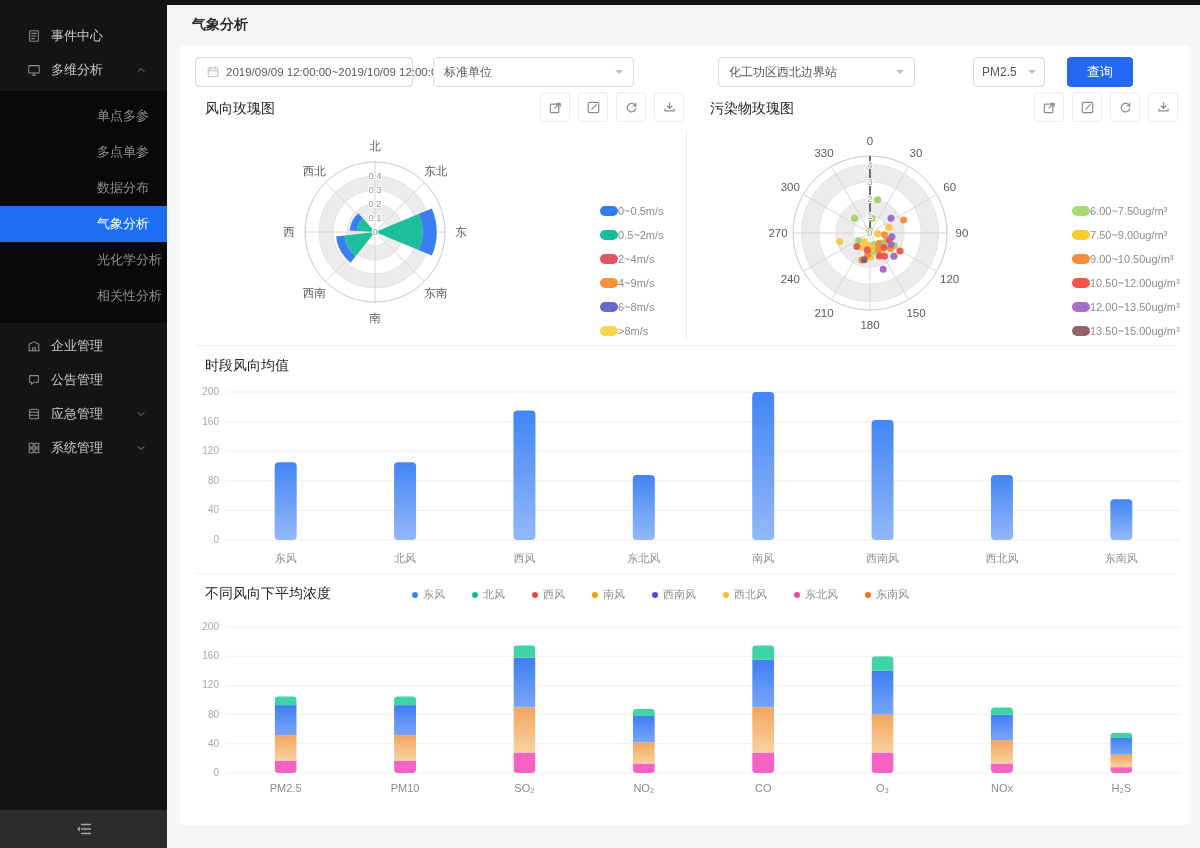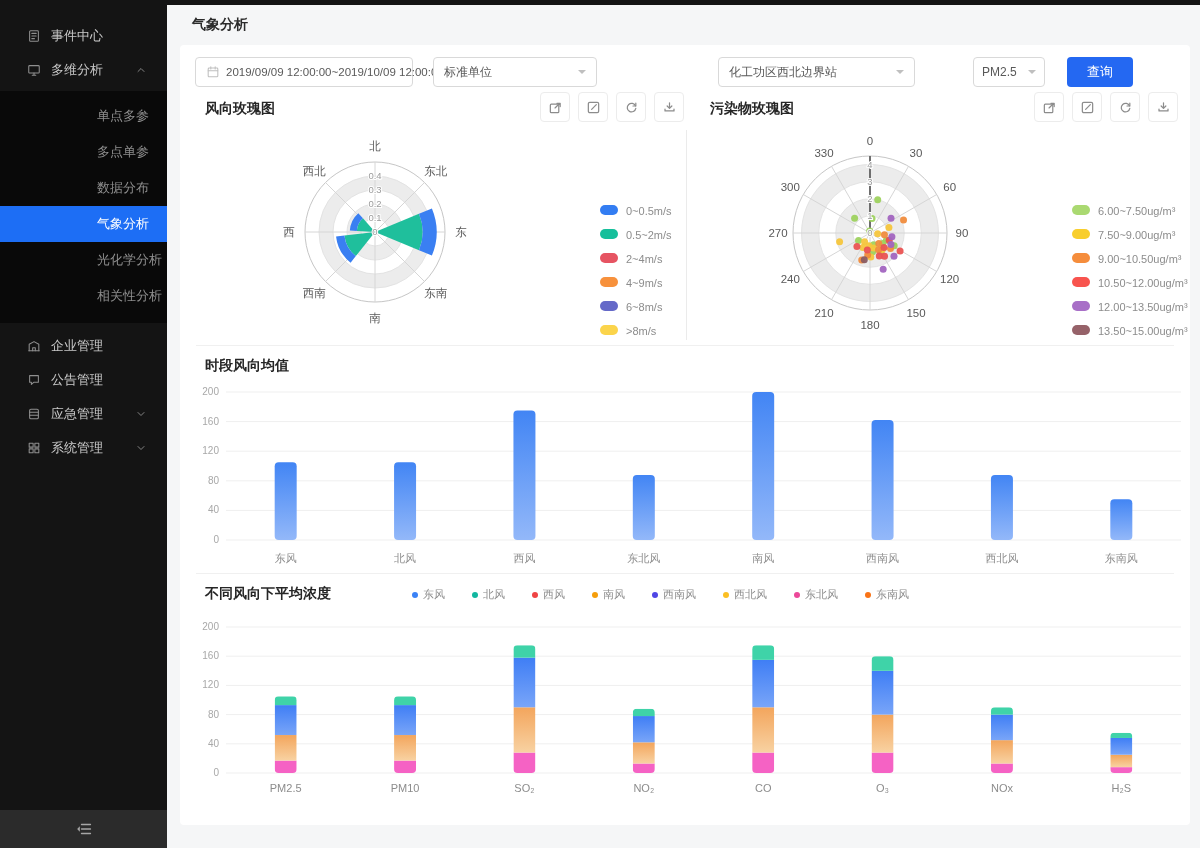--- a/index.html
+++ b/index.html
@@ -26,27 +26,27 @@
   .panel{position:absolute;left:13px;top:45px;width:1010px;height:780px;background:#fff;border-radius:4px}
   
   .ctl{position:absolute;height:30px;border:1px solid #d9d9d9;border-radius:4px;display:flex;
        align-items:center;font-size:12px;color:#595959;background:#fff;box-sizing:border-box;
        padding:0 10px;gap:6px;cursor:pointer}
   .ctl svg{stroke:#bfbfbf;fill:none;stroke-width:1.2;stroke-linecap:round}
   .crt{margin-left:auto;width:0;height:0;border:4px solid transparent;border-top-color:#bfbfbf;transform:translateY(2px)}
   .btn{position:absolute;background:#2468f2;color:#fff;border-radius:4px;display:flex;align-items:center;
        justify-content:center;font-size:13px;cursor:pointer}
   
-  .ctitle{position:absolute;font-size:14px;font-weight:bold;color:#262626}
+  .ctitle{position:absolute;font-size:14px;font-weight:normal;color:#262626}
   .tbar{position:absolute;display:flex;gap:8px}
   .tbtn{width:28px;height:28px;border:1px solid #ececec;border-radius:4px;background:#fff;
         display:flex;align-items:center;justify-content:center;cursor:pointer}
   .tbtn svg{stroke:#8c8c8c;fill:none;stroke-width:1.3;stroke-linecap:round;stroke-linejoin:round}
   .vlegend{position:absolute;display:flex;flex-direction:column;gap:12px}
-  .vl-item{display:flex;gap:8px;font-size:11px;color:#8c8c8c;cursor:pointer}
+  .vl-item{display:flex;align-items:center;font-size:11px;color:#8c8c8c;cursor:pointer}
   .vl-sw{width:18px;height:10px;border-radius:5px}
   .hlegend{position:absolute;display:flex;gap:27px;font-size:11px;color:#8c8c8c}
   .hl-item{display:flex;align-items:center;gap:5px;cursor:pointer}
   .hl-dot{width:6px;height:6px;border-radius:3px}
   .divider{position:absolute;width:1px;background:#ebebeb}
   .hr{position:absolute;height:1px;background:#f0f0f0}
   .cbox{position:absolute}
   svg text{font-family:"Liberation Sans","DejaVu Sans",sans-serif}
 </style>
 </head>
@@ -153,21 +153,21 @@
     <div class="ctl" style="left:15px;top:12px;width:218px">
       <span style="display:flex">
         <svg width="14" height="14" viewBox="0 0 16 16">
             <rect x="2.5" y="3.5" width="11" height="10" rx="1"></rect>
             <path d="M2.5 6.5h11M5.5 2v2.5M10.5 2v2.5"></path>
           </svg>
       </span>
       <span style="font-size:11.5px;white-space:nowrap">2019/09/09 12:00:00~2019/10/09 12:00:00</span>
       <span class="crt"></span>
     </div>
-    <div class="ctl" style="left:253px;top:12px;width:164px">
+    <div class="ctl" style="left:253px;top:12px;width:201px">
       <span>标准单位</span>
       <span class="crt"></span>
     </div>
     <div class="ctl" style="left:538px;top:12px;width:197px">
       <span>化工功区西北边界站</span>
       <span class="crt"></span>
     </div>
     <div class="ctl" style="left:793px;top:12px;width:72px;padding:0 8px">
       <span>PM2.5</span>
       <span class="crt"></span>

